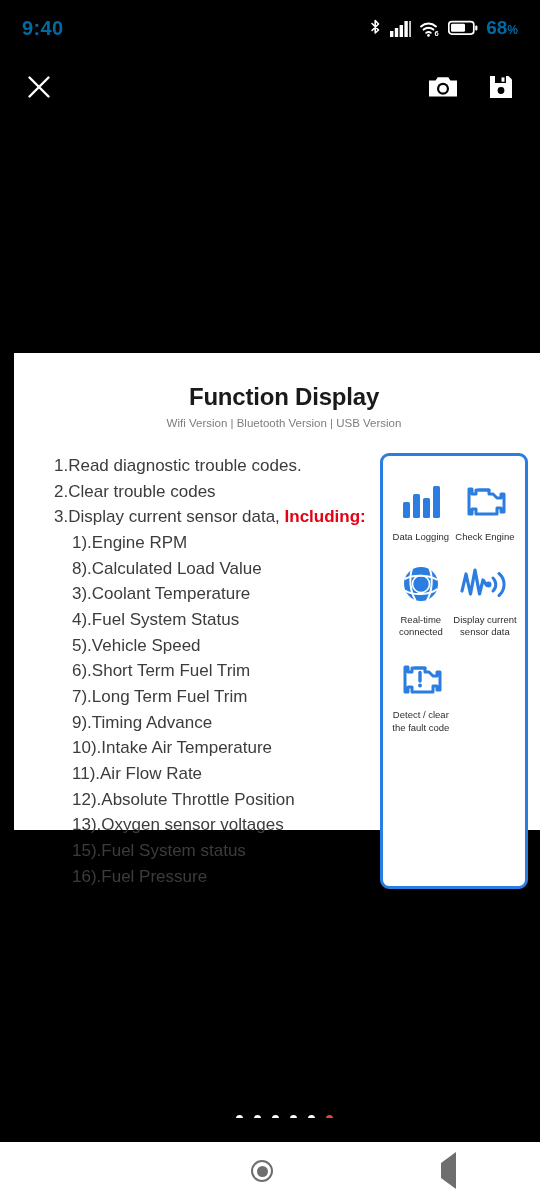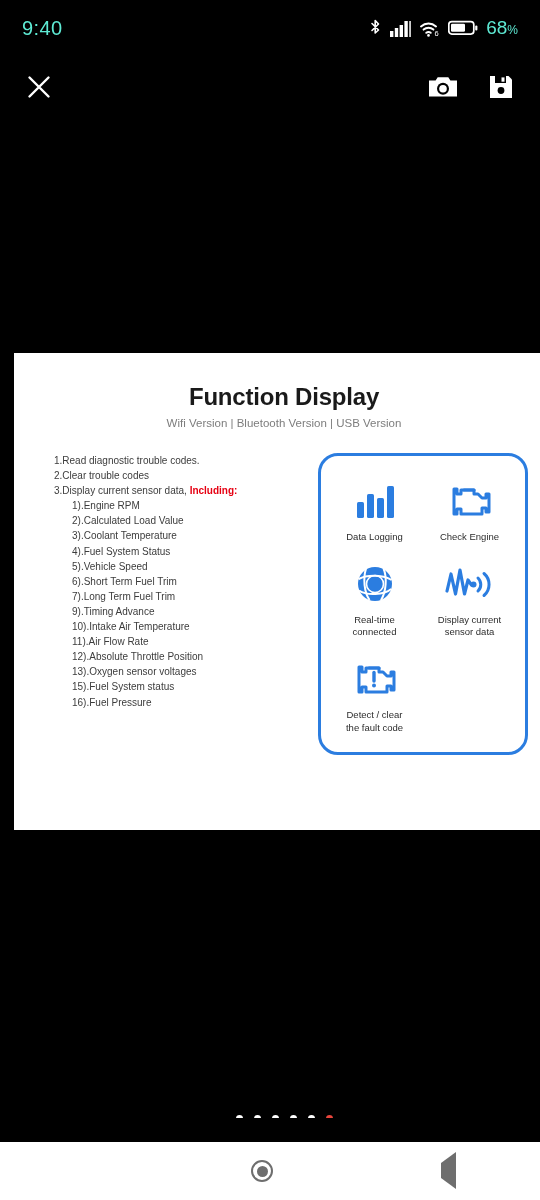--- a/index.html
+++ b/index.html
@@ -10,21 +10,22 @@
     overflow:hidden;
     position:relative;
   }
   .screen { width:540px; height:1200px; position:relative; background:#000; }
 
   
   .statusbar {
     height:56px; width:100%;
     display:flex; align-items:center; justify-content:space-between;
     padding:15px 22px;
-    color:#5eead4;
+    color:#0369a1;
+    font-weight:bold;
   }
   .status-time { font-size:20px; letter-spacing:.4px; }
   .status-right { display:flex; align-items:center; gap:8px; }
   .status-right svg { display:block; }
   .batt-pct { font-size:19px; }
   .batt-pct .pct { font-size:12px; }
 
   
   .toolbar {
     height:62px; width:100%;
@@ -51,30 +52,30 @@
     letter-spacing:-.2px;
   }
   .subtitle {
     text-align:center;
     font-size:11.5px; color:#7d7d7d;
     margin-top:6px;
   }
 
   .content { display:flex; margin-top:24px; padding:0 26px 0 40px; }
 
-  .feature-list { flex:0 0 250px; font-size:10px; color:#3c3c3c; line-height:1.51; }
+  .feature-list { flex:0 0 250px; font-size:17px; color:#3c3c3c; line-height:1.51; }
   .feature-list .main-item { white-space:nowrap; }
   .feature-list .sub-item { padding-left:18px; white-space:nowrap; }
   .including { color:#e60012; font-weight:bold; }
 
   .icon-panel {
     margin-left:14px;
     flex:1 1 auto;
     border:3px solid #2b7de0;
-    border-radius:20px;
+    border-radius:9px;
     padding:22px 8px 18px 6px;
     background:#fff;
   }
   .icon-grid {
     display:grid;
     grid-template-columns:1fr 1fr;
     row-gap:18px;
   }
   .icon-cell { display:flex; flex-direction:column; align-items:center; justify-content:flex-start; }
   .icon-art { height:46px; display:flex; align-items:center; justify-content:center; }
@@ -193,21 +194,21 @@
       <div class="photo-inner">
         <div class="title">Function Display</div>
         <div class="subtitle">Wifi Version | Bluetooth Version | USB Version</div>
 
         <div class="content">
           <div class="feature-list">
               <div class="main-item">1.Read diagnostic trouble codes.</div>
               <div class="main-item">2.Clear trouble codes</div>
               <div class="main-item"><span>3.Display current sensor data, </span><span class="including">Including:</span></div>
               <div class="sub-item">1).Engine RPM</div>
-              <div class="sub-item">2).Calculated Load Value</div>
+              <div class="sub-item">8).Calculated Load Value</div>
               <div class="sub-item">3).Coolant Temperature</div>
               <div class="sub-item">4).Fuel System Status</div>
               <div class="sub-item">5).Vehicle Speed</div>
               <div class="sub-item">6).Short Term Fuel Trim</div>
               <div class="sub-item">7).Long Term Fuel Trim</div>
               <div class="sub-item">9).Timing Advance</div>
               <div class="sub-item">10).Intake Air Temperature</div>
               <div class="sub-item">11).Air Flow Rate</div>
               <div class="sub-item">12).Absolute Throttle Position</div>
               <div class="sub-item">13).Oxygen sensor voltages</div>

